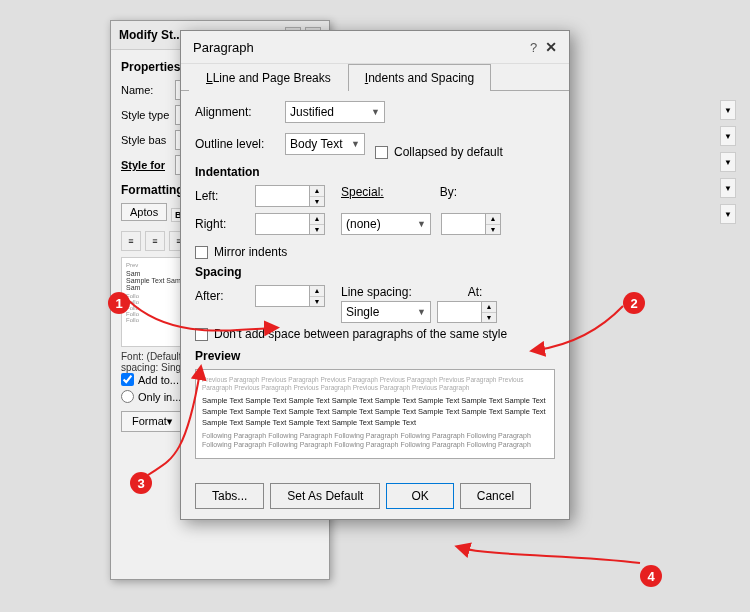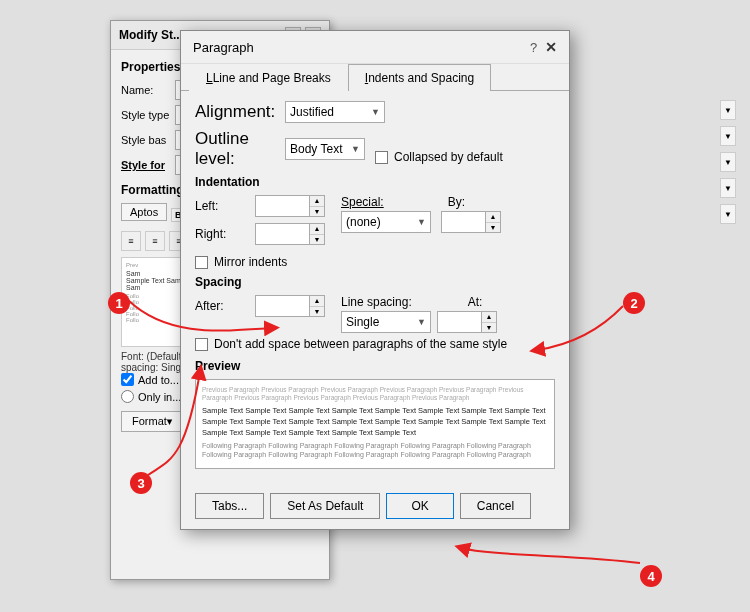--- a/index.html
+++ b/index.html
@@ -227,21 +227,21 @@
 
     
     .form-row {
       display: flex;
       align-items: center;
       margin-bottom: 6px;
       font-size: 12px;
     }
     .form-label {
       width: 90px;
-      font-size: 17px;
+      font-size: 12px;
     }
     .form-label-sm {
       width: 60px;
       font-size: 12px;
     }
 
     
     .select-box {
       height: 22px;
       border: 1px solid #aaa;
@@ -312,21 +312,21 @@
       cursor: pointer;
       border: none;
       border-bottom: 1px solid #ccc;
       line-height: 1;
     }
     .spinner-btn:last-child { border-bottom: none; }
 
     .special-by-row {
       display: flex;
       align-items: center;
-      gap: 24px;
+      gap: 16px;
     }
     .special-label { font-size: 12px; text-decoration: underline; }
     .by-label { font-size: 12px; }
     .by-field { margin-left: 4px; }
 
     
     .dont-add-row {
       display: flex;
       align-items: center;
       gap: 6px;
@@ -567,21 +567,21 @@
               <div class="spinner-btn">▼</div>
             </div>
           </div>
         </div>
       </div>
       <div>
         <div class="special-by-row">
           <span class="special-label">Special:</span>
           <span class="by-label" style="margin-left:40px;">By:</span>
         </div>
-        <div style="display:flex;gap:6px;align-items:center;margin-top:2px;">
+        <div style="display:flex;gap:6px;align-items:center;margin-top:14px;">
           <div class="select-box" style="width:90px;">
             <span>(none)</span>
             <span class="select-arrow">▼</span>
           </div>
           <div class="spinner-field by-field">
             <input class="spinner-input" type="text" style="width: 45px;">
             <div class="spinner-buttons">
               <div class="spinner-btn">▲</div>
               <div class="spinner-btn">▼</div>
             </div>

